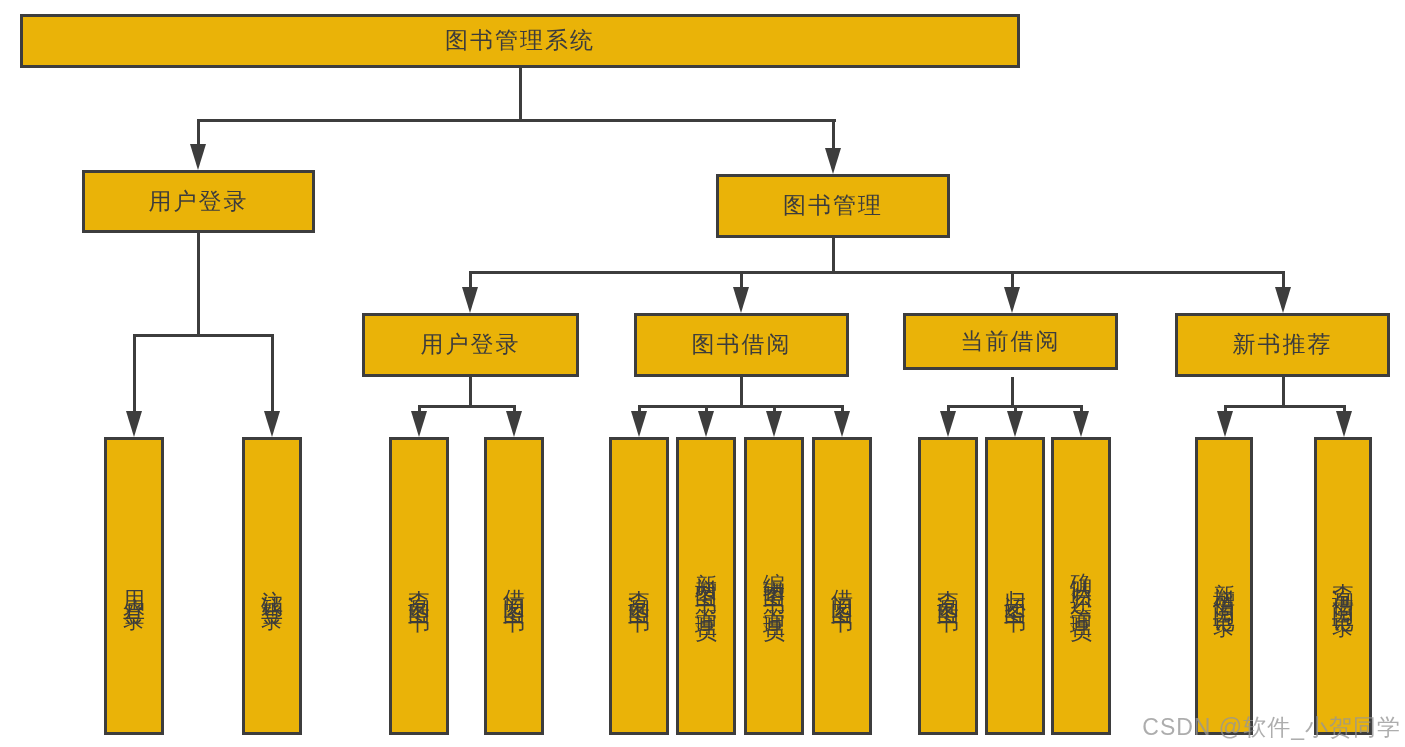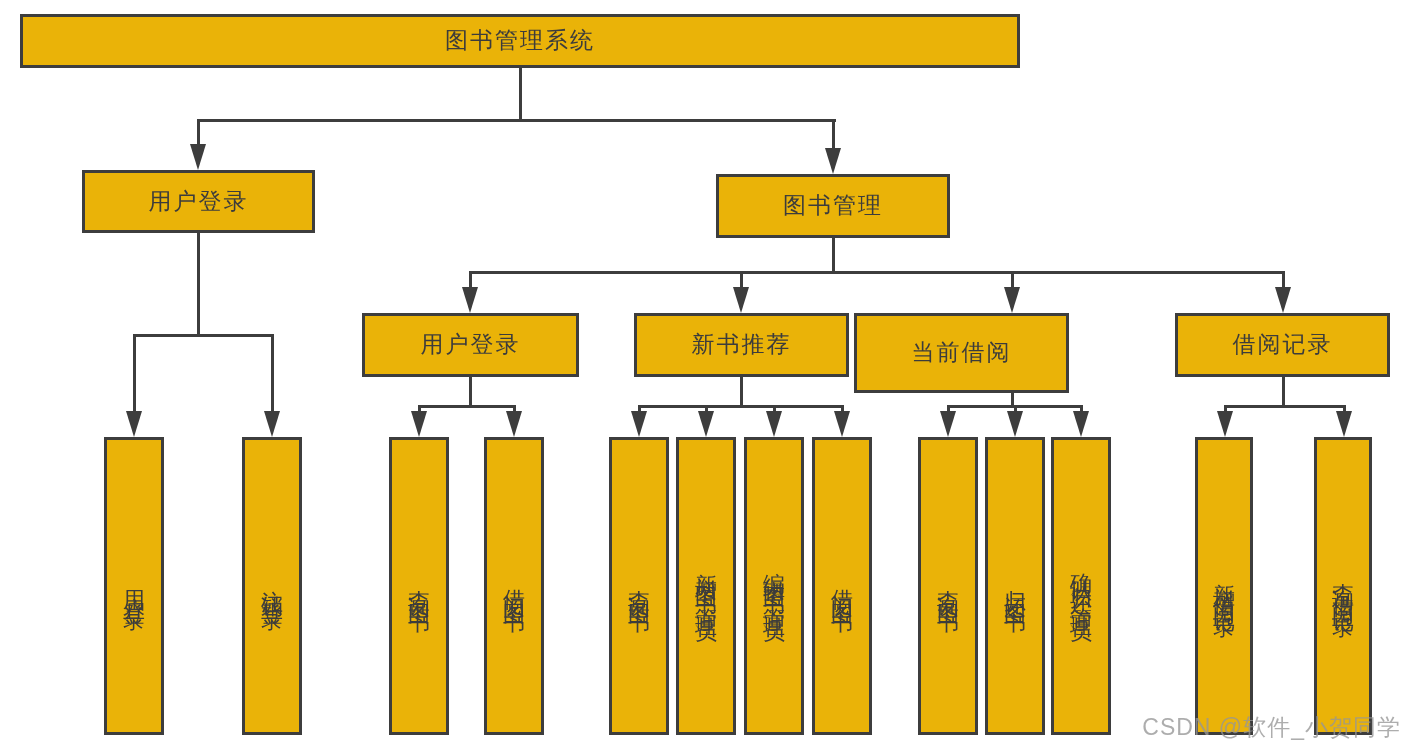--- a/index.html
+++ b/index.html
@@ -67,23 +67,23 @@
 <body>
 
 <div id="diagram">
 
   <div class="node" style="left:20px; top:14px; width:1000px; height:54px;">图书管理系统</div>
 
   <div class="node" style="left:82px; top:170px; width:233px; height:63px;">用户登录</div>
   <div class="node" style="left:716px; top:174px; width:234px; height:64px;">图书管理</div>
 
   <div class="node" style="left:362px; top:313px; width:217px; height:64px;">用户登录</div>
-  <div class="node" style="left:634px; top:313px; width:215px; height:64px;">新书推荐</div>
-  <div class="node" style="left:854px; top:313px; width:215px; height:80px;">当前借阅</div>
-  <div class="node" style="left:1175px; top:313px; width:215px; height:64px;">借阅记录</div>
+  <div class="node" style="left:634px; top:313px; width:215px; height:64px;">图书借阅</div>
+  <div class="node" style="left:903px; top:313px; width:215px; height:57px;">当前借阅</div>
+  <div class="node" style="left:1175px; top:313px; width:215px; height:64px;">新书推荐</div>
 
   <div class="node vnode" style="left:104px; top:437px; width:60px; height:298px;">用户登录</div>
   <div class="node vnode" style="left:242px; top:437px; width:60px; height:298px;">注销登录</div>
 
   <div class="node vnode" style="left:389px; top:437px; width:60px; height:298px;">查询图书</div>
   <div class="node vnode" style="left:484px; top:437px; width:60px; height:298px;">借阅图书</div>
 
   <div class="node vnode" style="left:609px; top:437px; width:60px; height:298px;">查询图书</div>
   <div class="node vnode" style="left:676px; top:437px; width:60px; height:298px;">新增图书（管理员）</div>
   <div class="node vnode" style="left:744px; top:437px; width:60px; height:298px;">编辑图书（管理员）</div>

